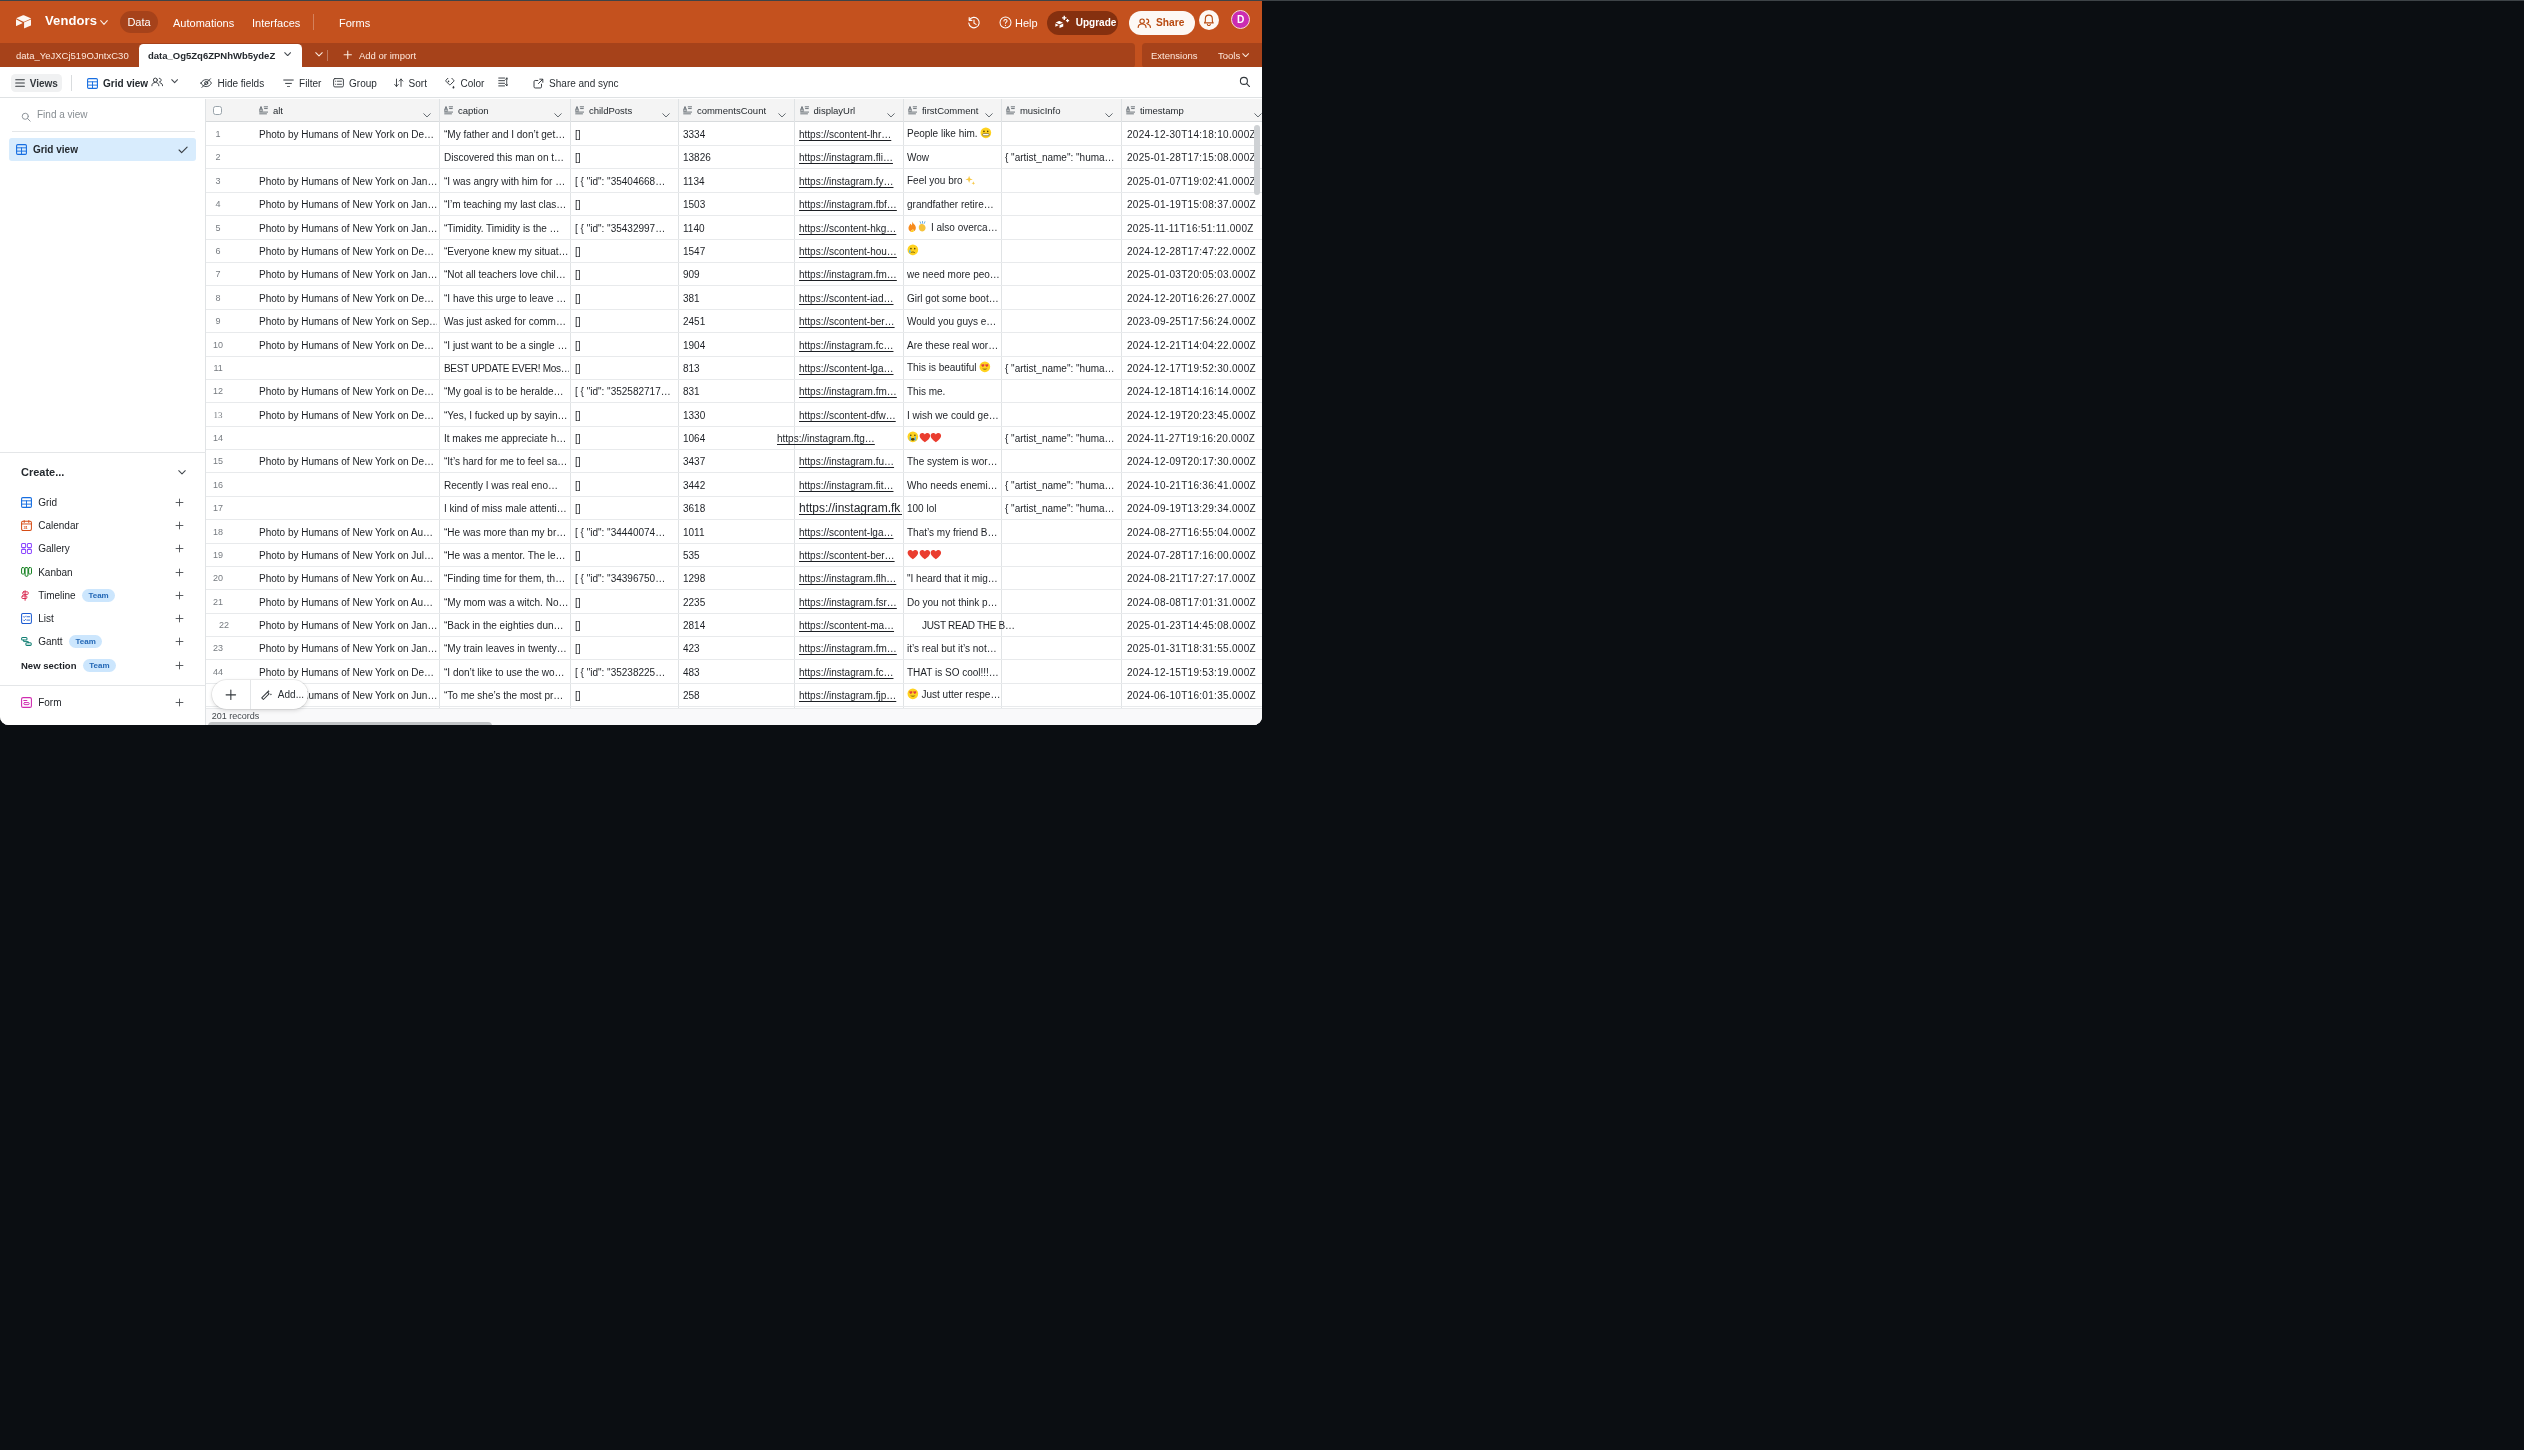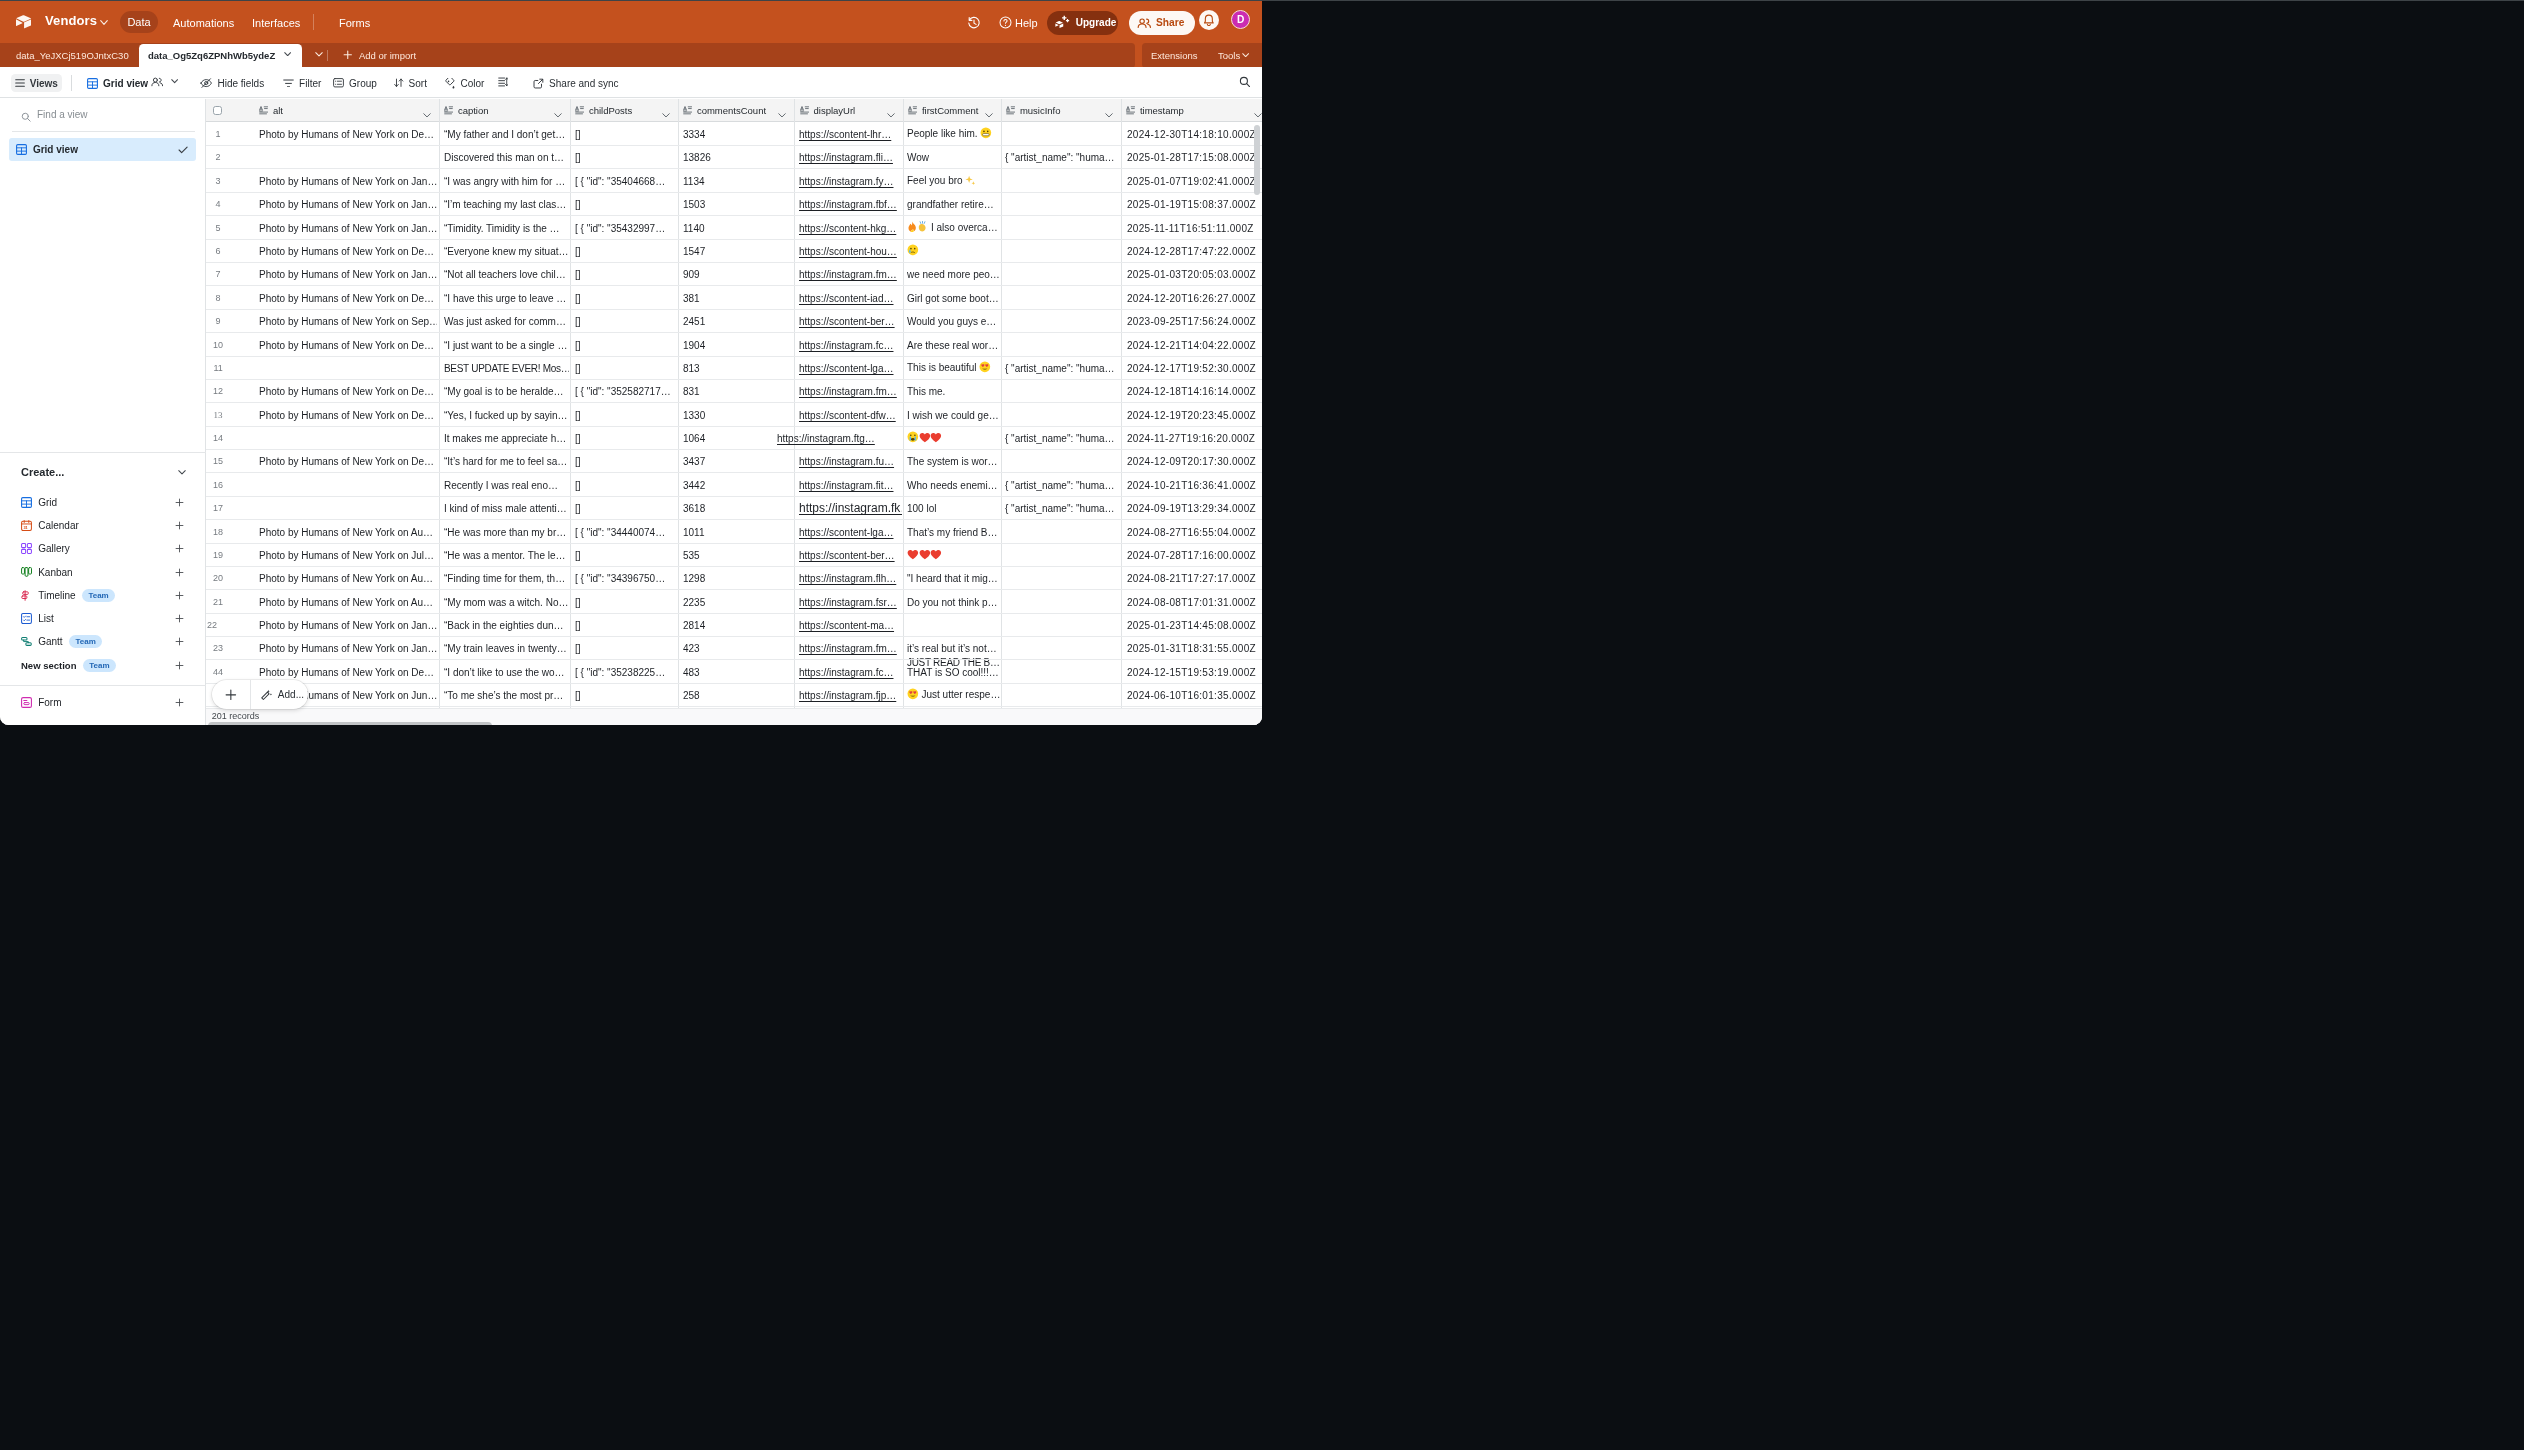--- a/index.html
+++ b/index.html
@@ -1111,39 +1111,39 @@
           <span class="t link" style="font-size:10px; color:#1d2025;">https://instagram.fsr…</span>
         </div>
         <div class="cell" style="left:701px; width:93px;">
           <span class="t t" style="font-size:10px; color:#1d2025;">Do you not think p…</span>
         </div>
         <div class="cell" style="left:921px; width:134px;">
           <span class="t t" style="font-size:10px; color:#1d2025; letter-spacing:0.3px;">2024-08-08T17:01:31.000Z</span>
         </div>
       </div>
       <div class="abs" style="left:0; top:515px; right:0; height:23.4px; border-bottom:0.7px solid #e8eaec;">
-        <div class="abs" style="left:1.1px; top:0; width:22px; height:100%; display:flex; align-items:center; justify-content:flex-start;">
+        <div class="abs" style="left:1.1px; top:0; width:22px; height:100%; display:flex; align-items:center; justify-content:flex-end;">
           <span style="font-size:9px; color:#767b80;">22</span>
         </div>
         <div class="cell" style="left:53px; width:178px;">
           <span class="t t" style="font-size:10px; color:#1d2025;">Photo by Humans of New York on Jan…</span>
         </div>
         <div class="cell" style="left:238px; width:125px;">
           <span class="t t" style="font-size:10px; color:#1d2025;">“Back in the eighties dun…</span>
         </div>
         <div class="cell" style="left:369px; width:101px;">
           <span class="t t" style="font-size:10px; color:#1d2025;">[]</span>
         </div>
         <div class="cell" style="left:477px; width:110px;">
           <span class="t t" style="font-size:10px; color:#1d2025;">2814</span>
         </div>
         <div class="cell" style="left:593px; width:103px;">
           <span class="t link" style="font-size:10px; color:#1d2025;">https://scontent-ma…</span>
         </div>
-        <div class="cell" style="left:701px; width:93px;margin-top:37px;">
+        <div class="cell" style="left:716px; width:93px;">
           <span class="t t" style="font-size:10px; color:#1d2025; letter-spacing:-0.3px;">JUST READ THE B…</span>
         </div>
         <div class="cell" style="left:921px; width:134px;">
           <span class="t t" style="font-size:10px; color:#1d2025; letter-spacing:0.3px;">2025-01-23T14:45:08.000Z</span>
         </div>
       </div>
       <div class="abs" style="left:0; top:538px; right:0; height:23.4px; border-bottom:0.7px solid #e8eaec;">
         <div class="abs" style="left:1.1px; top:0; width:22px; height:100%; display:flex; align-items:center; justify-content:center;">
           <span style="font-size:9px; color:#767b80;">23</span>
         </div>

